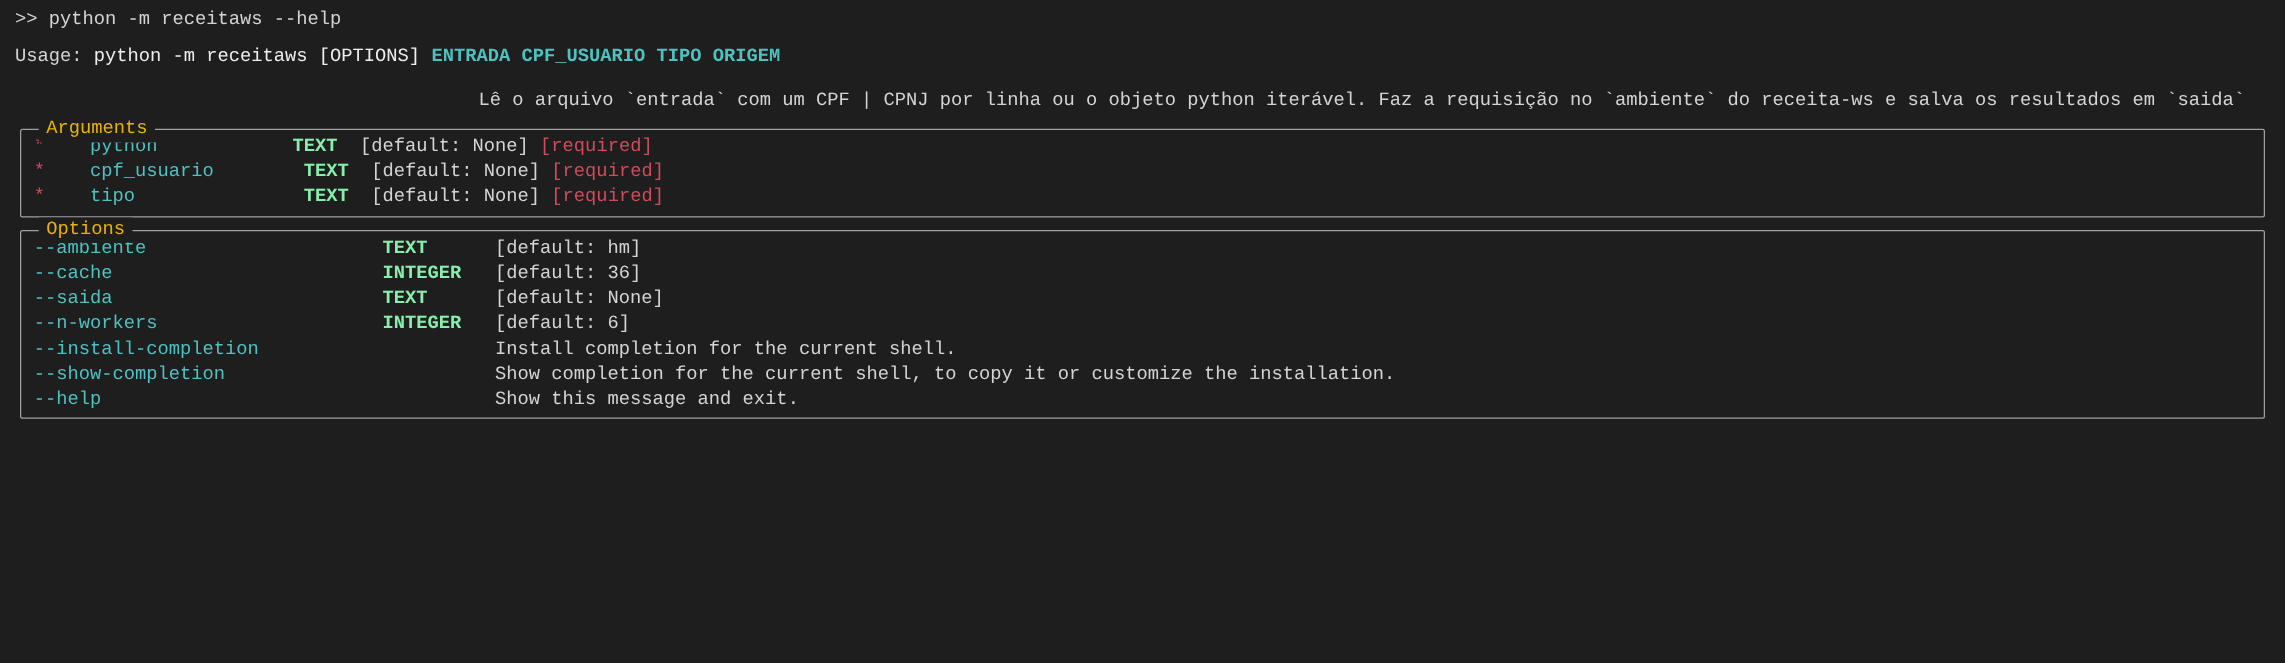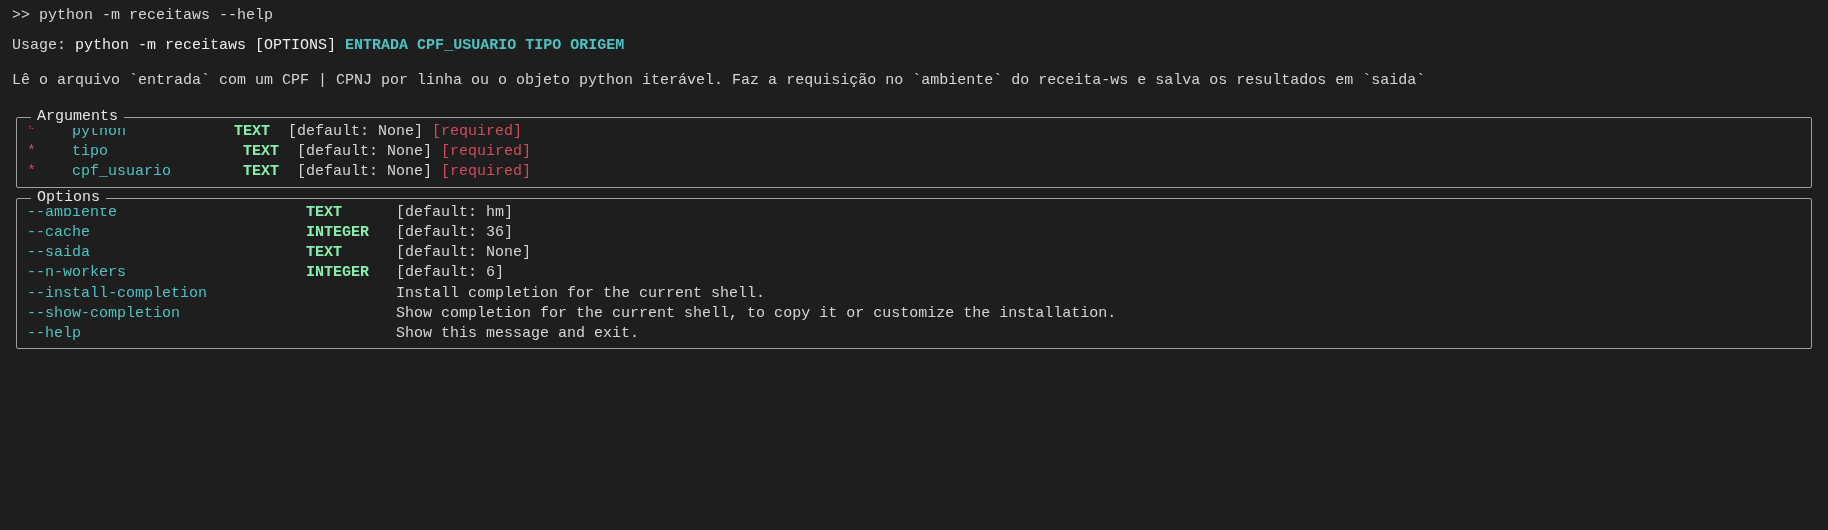--- a/index.html
+++ b/index.html
@@ -10,35 +10,35 @@
     font-size: 15px;
     line-height: 1.35;
     padding: 6px 12px;
     width: 1828px;
   }
   .prompt-line { color: #d4d4d4; margin-bottom: 2px; }
   .usage-line { margin: 10px 0 14px 0; }
   .usage-label { color: #d4d4d4; }
   .usage-cmd { color: #eeeeee; }
   .usage-args { color: #4fc1c1; font-weight: bold; }
-  .description { color: #d4d4d4; margin-bottom: 26px; padding-right: 20px; }
+  .description { color: #d4d4d4; margin-bottom: 12px; padding-right: 20px; text-align: right; }
   .panel {
     border: 1px solid #a0a0a0;
     border-radius: 2px;
     padding: 4px 10px 4px 10px;
     margin: 10px 4px;
     position: relative;
   }
   .panel-title {
     position: absolute;
     top: -0.7em;
     left: 14px;
     background: #1e1e1e;
     padding: 0 6px;
-    color: #e5e5e5;
+    color: #eab308;
   }
   .row { white-space: pre; }
   .star { color: #d14b5b; }
   .argname { color: #4fc1c1; }
   .optname { color: #4fc1c1; }
   .typ { color: #86efac; font-weight: bold; }
   .def { color: #d4d4d4; }
   .req { color: #d14b5b; }
   .desc { color: #d4d4d4; }
 </style>
@@ -55,22 +55,22 @@
   <span class="usage-cmd">[OPTIONS]</span>
   <span class="usage-args">ENTRADA CPF_USUARIO TIPO ORIGEM</span>
 </div>
 
 <div class="description">Lê o arquivo `entrada` com um CPF | CPNJ por linha ou o objeto python iterável. Faz a requisição no `ambiente` do receita-ws e salva os resultados em `saida`</div>
 
 <div class="panel">
   <span class="panel-title">Arguments</span>
   <div id="arguments-body">
       <div class="row"><span class="star">*    </span><span class="argname">python            </span><span class="typ">TEXT  </span><span class="def">[default: None] </span><span class="req">[required]</span></div>
+      <div class="row"><span class="star">*    </span><span class="argname">cpf_usuario        </span><span class="typ">TEXT  </span><span class="def">[default: None] </span><span class="req">[required]</span></div>
       <div class="row"><span class="star">*    </span><span class="argname">tipo               </span><span class="typ">TEXT  </span><span class="def">[default: None] </span><span class="req">[required]</span></div>
-      <div class="row"><span class="star">*    </span><span class="argname">cpf_usuario        </span><span class="typ">TEXT  </span><span class="def">[default: None] </span><span class="req">[required]</span></div>
     </div>
 </div>
 
 <div class="panel">
   <span class="panel-title">Options</span>
   <div id="options-body">
       <div class="row"><span class="optname">--ambiente                     </span><span class="typ">TEXT      </span><span class="desc">[default: hm]</span></div>
       <div class="row"><span class="optname">--cache                        </span><span class="typ">INTEGER   </span><span class="desc">[default: 36]</span></div>
       <div class="row"><span class="optname">--saida                        </span><span class="typ">TEXT      </span><span class="desc">[default: None]</span></div>
       <div class="row"><span class="optname">--n-workers                    </span><span class="typ">INTEGER   </span><span class="desc">[default: 6]</span></div>

